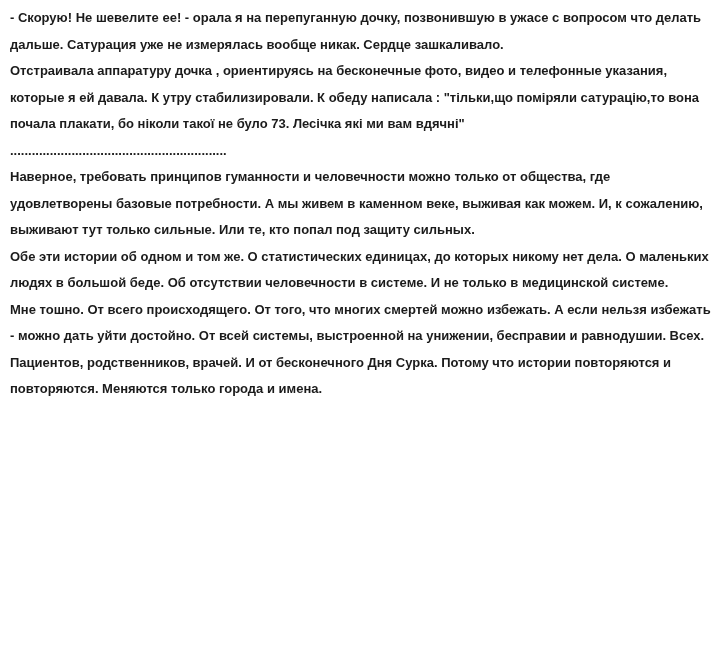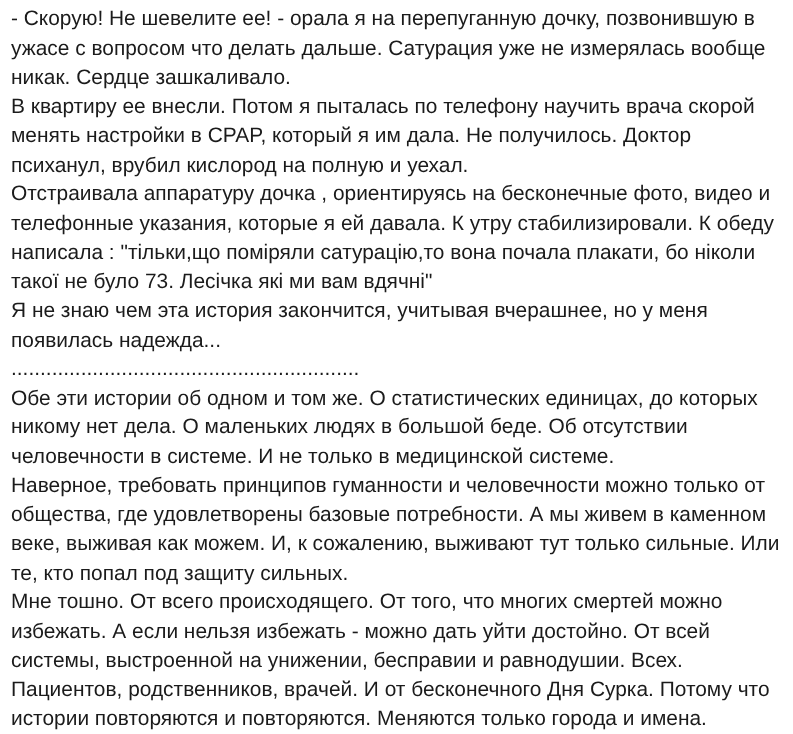--- a/index.html
+++ b/index.html
@@ -10,42 +10,41 @@
   .page {
     width: 721px;
     height: 667px;
     box-sizing: border-box;
     padding: 5px 10px 0 10px;
     overflow: hidden;
     background: #ffffff;
   }
   .post-body {
     font-family: "Liberation Sans", sans-serif;
-    font-size: 19px;
+    font-size: 13px;
     line-height: 26.5px;
     color: #1b1b1b;
     letter-spacing: 0;
+    font-weight: bold;
   }
   .post-body p {
     margin: 0;
     padding: 0;
     word-spacing: 0;
   }
   .dots {
     white-space: nowrap;
     overflow: hidden;
   }
 </style>
 </head>
 <body style="background: rgb(255, 255, 255);">
 
 <div class="page">
   <div class="post-body" style="color: rgb(27, 27, 27);">
     <p>- Скорую! Не шевелите ее! - орала я на перепуганную дочку, позвонившую в ужасе с вопросом что делать дальше. Сатурация уже не измерялась вообще никак. Сердце зашкаливало.</p>
-    <p>В квартиру ее внесли. Потом я пыталась по телефону научить врача скорой менять настройки в CPAP, который я им дала. Не получилось. Доктор психанул, врубил кислород на полную и уехал.</p>
     <p>Отстраивала аппаратуру дочка , ориентируясь на бесконечные фото, видео и телефонные указания, которые я ей давала. К утру стабилизировали. К обеду написала : "тільки,що поміряли сатурацію,то вона почала плакати, бо ніколи такої не було 73. Лесічка які ми вам вдячні"</p>
-    <p>Я не знаю чем эта история закончится, учитывая вчерашнее, но у меня появилась надежда...</p>
     <p class="dots">............................................................</p>
+    <p>Наверное, требовать принципов гуманности и человечности можно только от общества, где удовлетворены базовые потребности. А мы живем в каменном веке, выживая как можем. И, к сожалению, выживают тут только сильные. Или те, кто попал под защиту сильных.</p>
     <p>Обе эти истории об одном и том же. О статистических единицах, до которых никому нет дела. О маленьких людях в большой беде. Об отсутствии человечности в системе. И не только в медицинской системе.</p>
-    <p>Наверное, требовать принципов гуманности и человечности можно только от общества, где удовлетворены базовые потребности. А мы живем в каменном веке, выживая как можем. И, к сожалению, выживают тут только сильные. Или те, кто попал под защиту сильных.</p>
     <p>Мне тошно. От всего происходящего. От того, что многих смертей можно избежать. А если нельзя избежать - можно дать уйти достойно. От всей системы, выстроенной на унижении, бесправии и равнодушии. Всех. Пациентов, родственников, врачей. И от бесконечного Дня Сурка. Потому что истории повторяются и повторяются. Меняются только города и имена.</p>
   </div>
 </div>
 
 </body></html>

